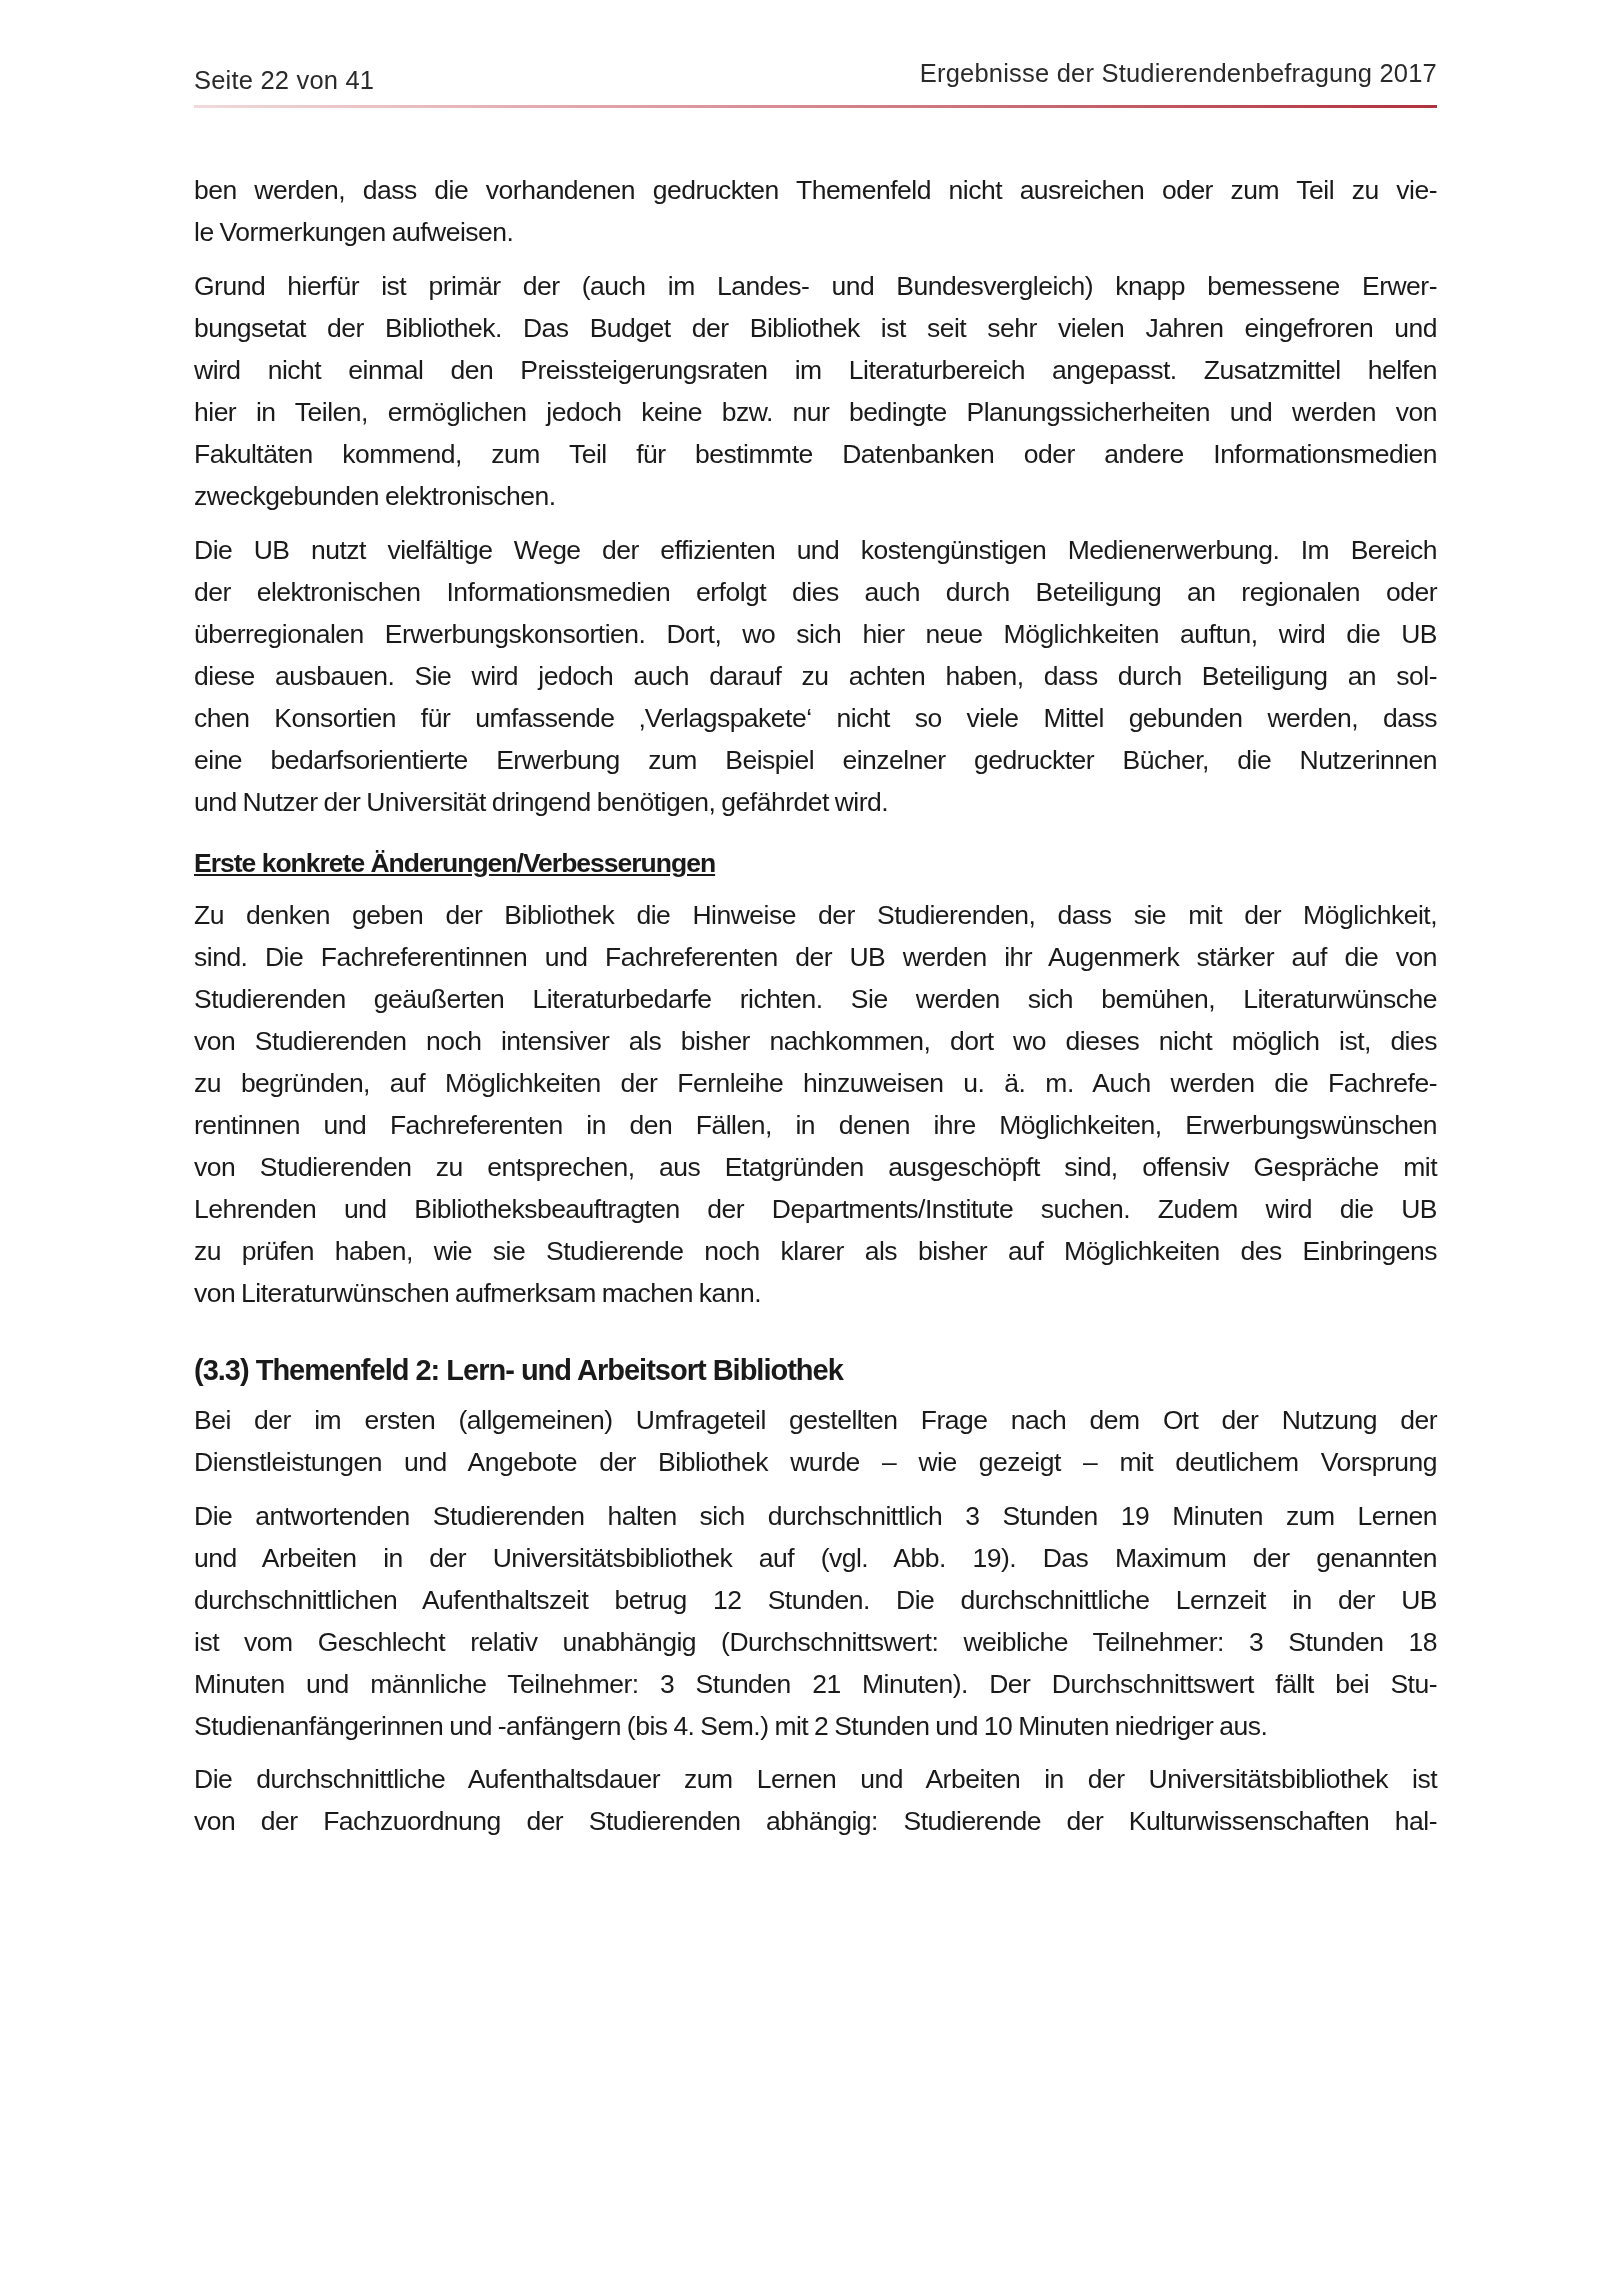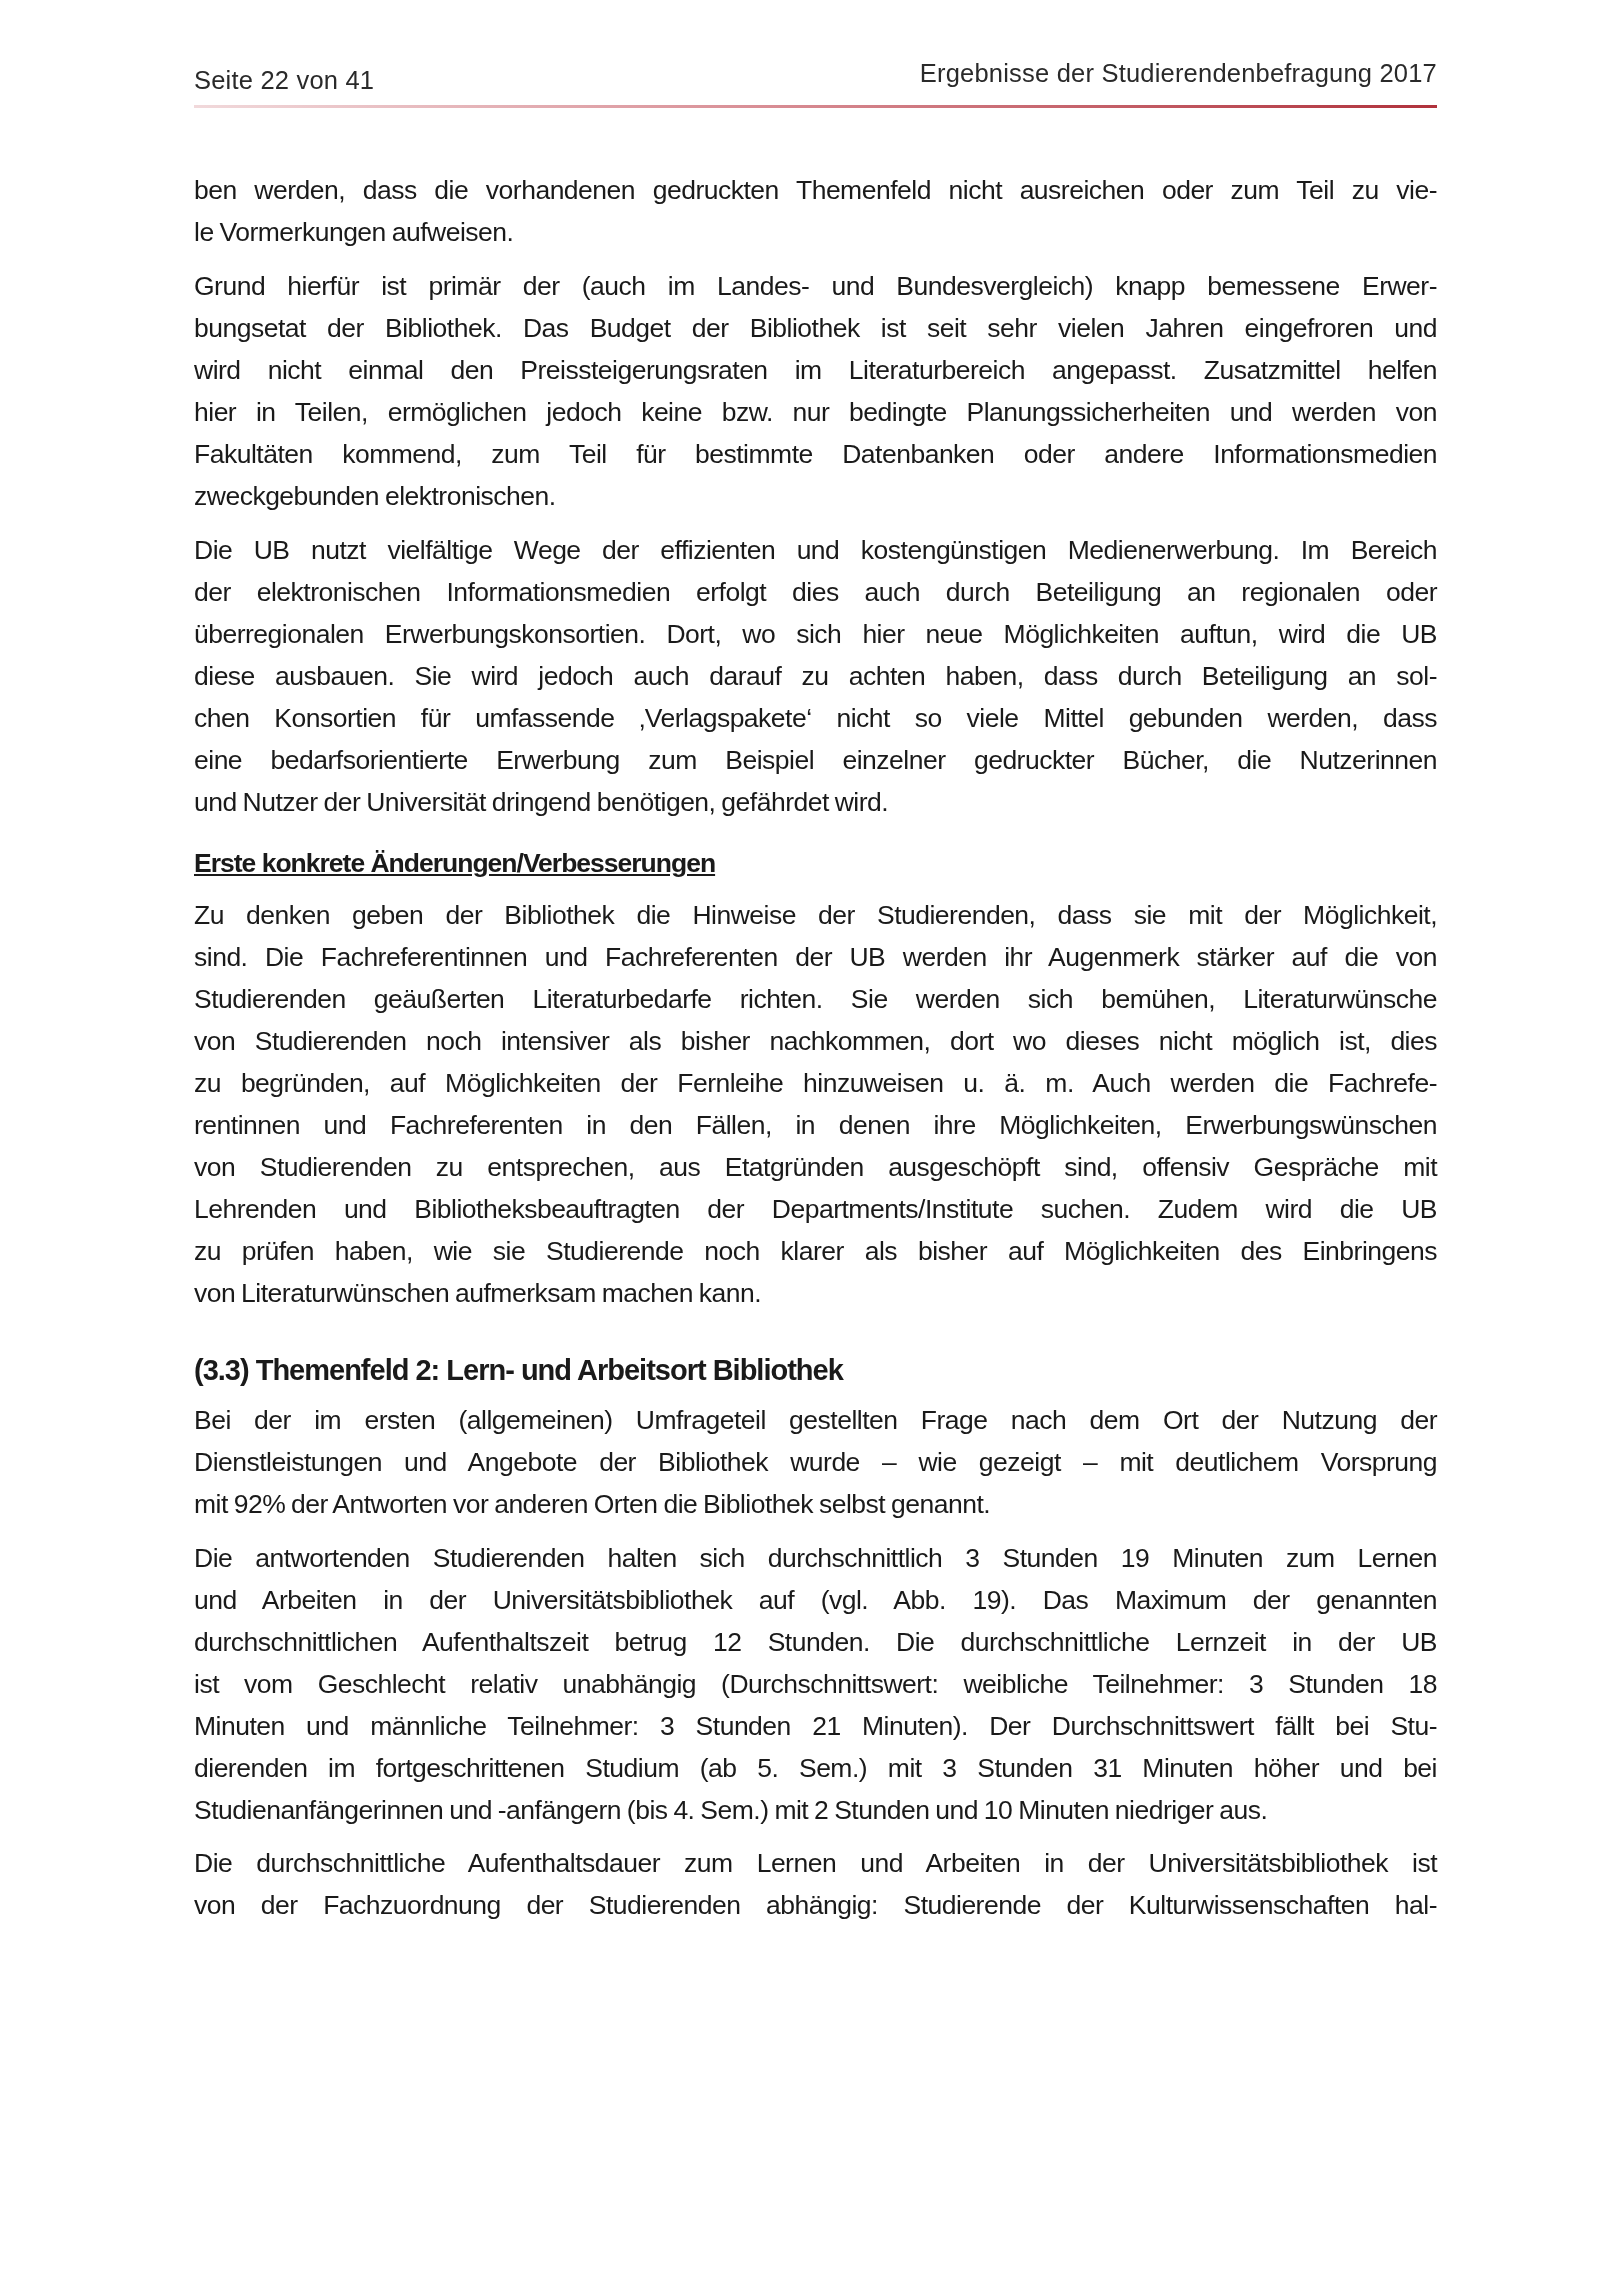--- a/index.html
+++ b/index.html
@@ -62,29 +62,27 @@
       <span class="line">rentinnen und Fachreferenten in den Fällen, in denen ihre Möglichkeiten, Erwerbungswünschen</span>
       <span class="line">von Studierenden zu entsprechen, aus Etatgründen ausgeschöpft sind, offensiv Gespräche mit</span>
       <span class="line">Lehrenden und Bibliotheksbeauftragten der Departments/Institute suchen. Zudem wird die UB</span>
       <span class="line">zu prüfen haben, wie sie Studierende noch klarer als bisher auf Möglichkeiten des Einbringens</span>
       <span class="line last">von Literaturwünschen aufmerksam machen kann.</span>
     </div>
     <div class="h-sec">(3.3) Themenfeld 2: Lern- und Arbeitsort Bibliothek</div>
     <div class="para">
       <span class="line">Bei der im ersten (allgemeinen) Umfrageteil gestellten Frage nach dem Ort der Nutzung der</span>
       <span class="line">Dienstleistungen und Angebote der Bibliothek wurde – wie gezeigt – mit deutlichem Vorsprung</span>
-      <span class="line last">mit 92% der Antworten vor anderen Orten die Bibliothek selbst genannt.</span>
     </div>
     <div class="para">
       <span class="line">Die antwortenden Studierenden halten sich durchschnittlich 3 Stunden 19 Minuten zum Lernen</span>
       <span class="line">und Arbeiten in der Universitätsbibliothek auf (vgl. Abb. 19). Das Maximum der genannten</span>
       <span class="line">durchschnittlichen Aufenthaltszeit betrug 12 Stunden. Die durchschnittliche Lernzeit in der UB</span>
       <span class="line">ist vom Geschlecht relativ unabhängig (Durchschnittswert: weibliche Teilnehmer: 3 Stunden 18</span>
       <span class="line">Minuten und männliche Teilnehmer: 3 Stunden 21 Minuten). Der Durchschnittswert fällt bei Stu-</span>
-      <span class="line">dierenden im fortgeschrittenen Studium (ab 5. Sem.) mit 3 Stunden 31 Minuten höher und bei</span>
       <span class="line last">Studienanfängerinnen und -anfängern (bis 4. Sem.) mit 2 Stunden und 10 Minuten niedriger aus.</span>
     </div>
     <div class="para">
       <span class="line">Die durchschnittliche Aufenthaltsdauer zum Lernen und Arbeiten in der Universitätsbibliothek ist</span>
       <span class="line">von der Fachzuordnung der Studierenden abhängig: Studierende der Kulturwissenschaften hal-</span>
     </div>
   </div>
 
 
 </body></html>

